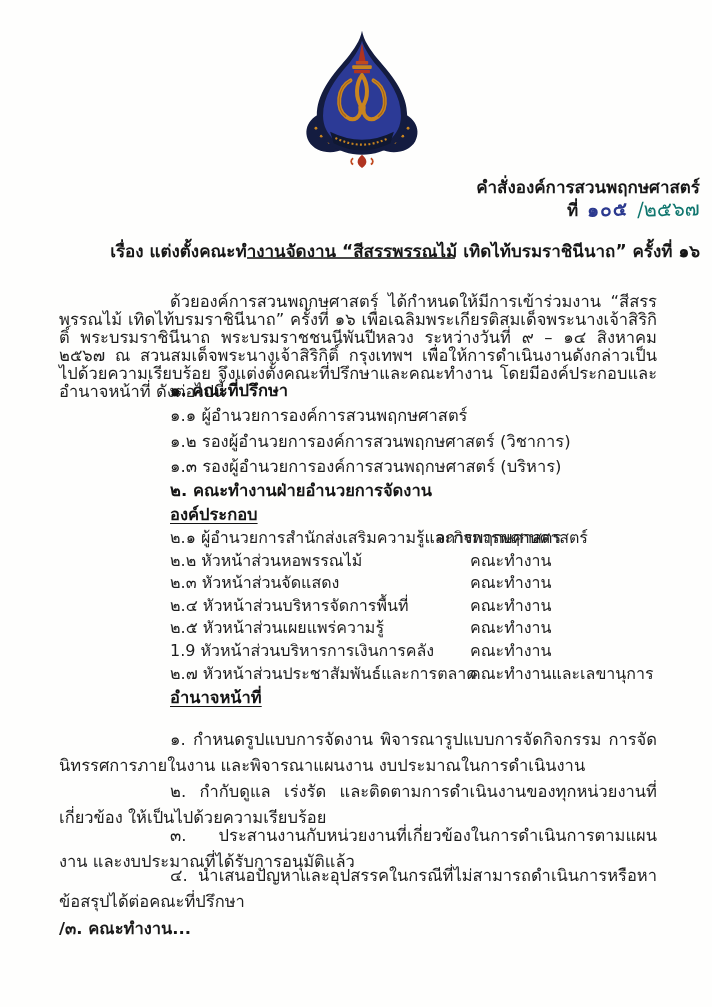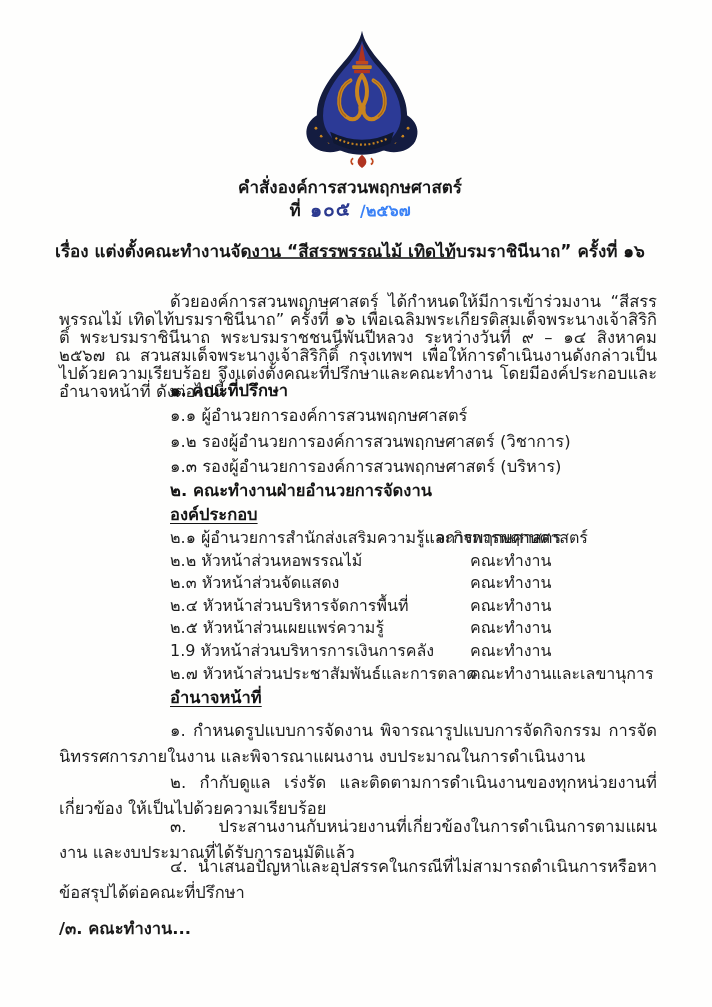--- a/index.html
+++ b/index.html
@@ -12,35 +12,35 @@
   .page{
     position:relative;
     width:712px;height:1007px;
     background:#fefefd;
     overflow:hidden;
   }
   
   .emblem{position:absolute;left:300px;top:28px;width:124px;height:142px;}
   
   .title-line{
-    position:absolute;left:0;width:700px;text-align:center;
+    position:absolute;left:0;width:700px;text-align:right;
     font-weight:700;font-size:17px;line-height:22px;color:#161616;
     white-space:nowrap;
   }
   .t1{top:176px;}
   .t2{top:198px;font-weight:700;}
   .t3{top:221px;margin-top:19px;}
   .hw{
     color:#2c3a8f;font-size:19px;font-weight:700;
     display:inline-block;transform:rotate(-2deg);
     letter-spacing:1px;margin:0 3px;
     font-family:"DejaVu Serif","Liberation Serif",serif;
   }
   .hw2{
-    color:#3b82f6;font-size:16px;font-weight:700;
+    color:#0f766e;font-size:20px;font-weight:400;
     display:inline-block;transform:rotate(-1deg);
     font-family:"DejaVu Serif","Liberation Serif",serif;
   }
   .divider{
     position:absolute;left:247px;top:257px;width:208px;height:2px;
     background:#4a4a4a;
   }
   
   .blk{
     position:absolute;left:59px;width:598px;
@@ -54,21 +54,21 @@
   .h-org{top:502px;}
   .h-underline{text-decoration:underline;text-underline-offset:3px;}
   .members{top:527px;}
   .member-row{
     position:relative;height:22.6px;line-height:22.6px;
     padding-left:111px;white-space:nowrap;font-size:16px;
   }
   .member-role{position:absolute;left:411px;top:0;}
   .member-row.first .member-role{left:377px;}
   .h-duty{top:685px;}
-  .duty{text-indent:111px;text-align:justify;margin-top:8px;}
+  .duty{text-indent:111px;text-align:justify;}
   .d1{top:710px;}
   .d2{top:762px;}
   .d3{top:806px;}
   .d4{top:846px;}
   .footer-note{
     top:916px;text-align:left;padding-right:30px;box-sizing:border-box;
     font-weight:600;color:#191919;
   }
 </style>
 </head>

